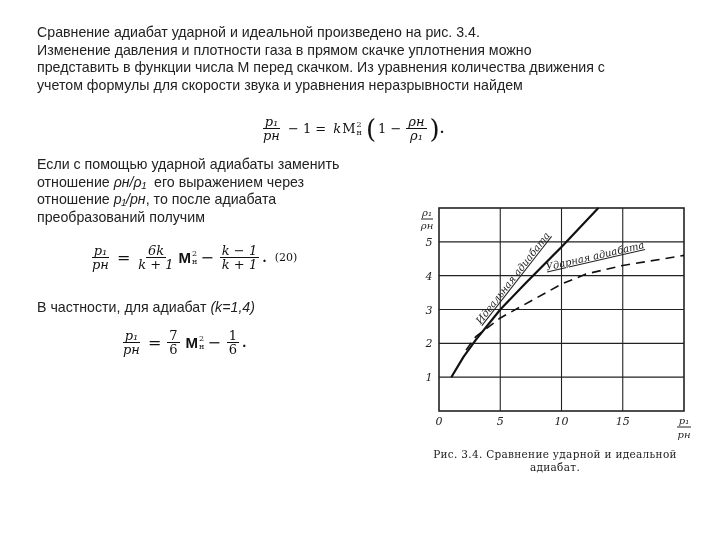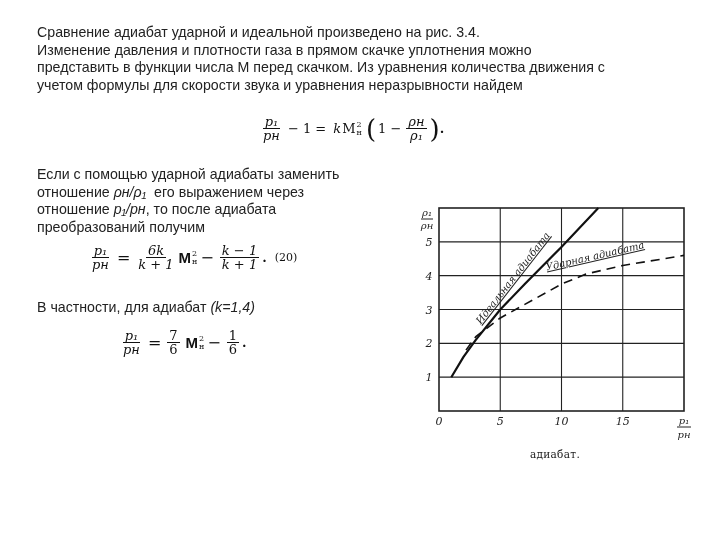--- a/index.html
+++ b/index.html
@@ -1,20 +1,20 @@
 <!DOCTYPE html>
 <html><head>
 <meta charset="utf-8">
 <style>
   html,body{margin:0;padding:0;}
   body{width:720px;height:540px;background:#ffffff;position:relative;overflow:hidden;
        font-family:"Liberation Sans",sans-serif;color:#1a1a1a;}
   .para{position:absolute;font-size:14.2px;line-height:17.5px;color:#222;}
   .p1{left:37px;top:24px;width:640px;}
-  .p2{left:37px;top:166px;width:360px;}
+  .p2{left:37px;top:156px;width:360px;}
   .p3{left:37px;top:299px;width:360px;}
   .p1 div,.p2 div{white-space:nowrap;}
   .it{font-style:italic;}
   .formula{position:absolute;font-family:"DejaVu Serif",serif;color:#111;display:flex;align-items:center;}
   .frac{display:inline-flex;flex-direction:column;align-items:center;vertical-align:middle;margin:0 3px;}
   .frac .num{border-bottom:1px solid #111;padding:0 2px;line-height:13px;}
   .frac .den{padding:0 2px;line-height:13px;}
   .f1{left:258px;top:115px;font-size:13px;}
   .f2{left:87px;top:244px;font-size:13px;}
   .f3{left:118px;top:329px;font-size:13px;}
@@ -142,14 +142,15 @@
       <line x1="272" y1="237" x2="286" y2="237" stroke="#222" stroke-width="1"></line>
       <text x="279" y="248" text-anchor="middle" font-size="10" font-style="italic" font-family="DejaVu Serif, serif" fill="#222">pн</text>
       <path d="M46.3,187.2 L58.5,166.9 L70.8,149.9 L95.3,119.5 L119.8,94.1 L156.5,56.9 L193.3,18.0" fill="none" stroke="#111" stroke-width="2.2" stroke-dasharray="none" stroke-linejoin="round"></path>
       <path d="M61.0,160.1 L70.8,146.6 L95.3,128.0 L119.8,114.4 L156.5,94.1 L181.0,84.0 L217.8,75.5 L279.0,65.4" fill="none" stroke="#111" stroke-width="1.6" stroke-dasharray="9,6" stroke-linejoin="round"></path>
       <text x="0" y="0" font-size="10" font-style="italic" font-family="DejaVu Serif, serif" fill="#222" transform="translate(75.65,134.72500000000002) rotate(-52)" text-decoration="underline">Идеальная адиабата</text>
       <text x="0" y="0" font-size="10" font-style="italic" font-family="DejaVu Serif, serif" fill="#222" transform="translate(141.8,80.59166666666664) rotate(-13)" text-decoration="underline">Ударная адиабата</text>
     </svg>
 </div>
 
 <div class="caption">
+  <div>Рис. 3.4. Сравнение ударной и идеальной</div>
   <div>адиабат.</div>
 </div>
 
 </body></html>

